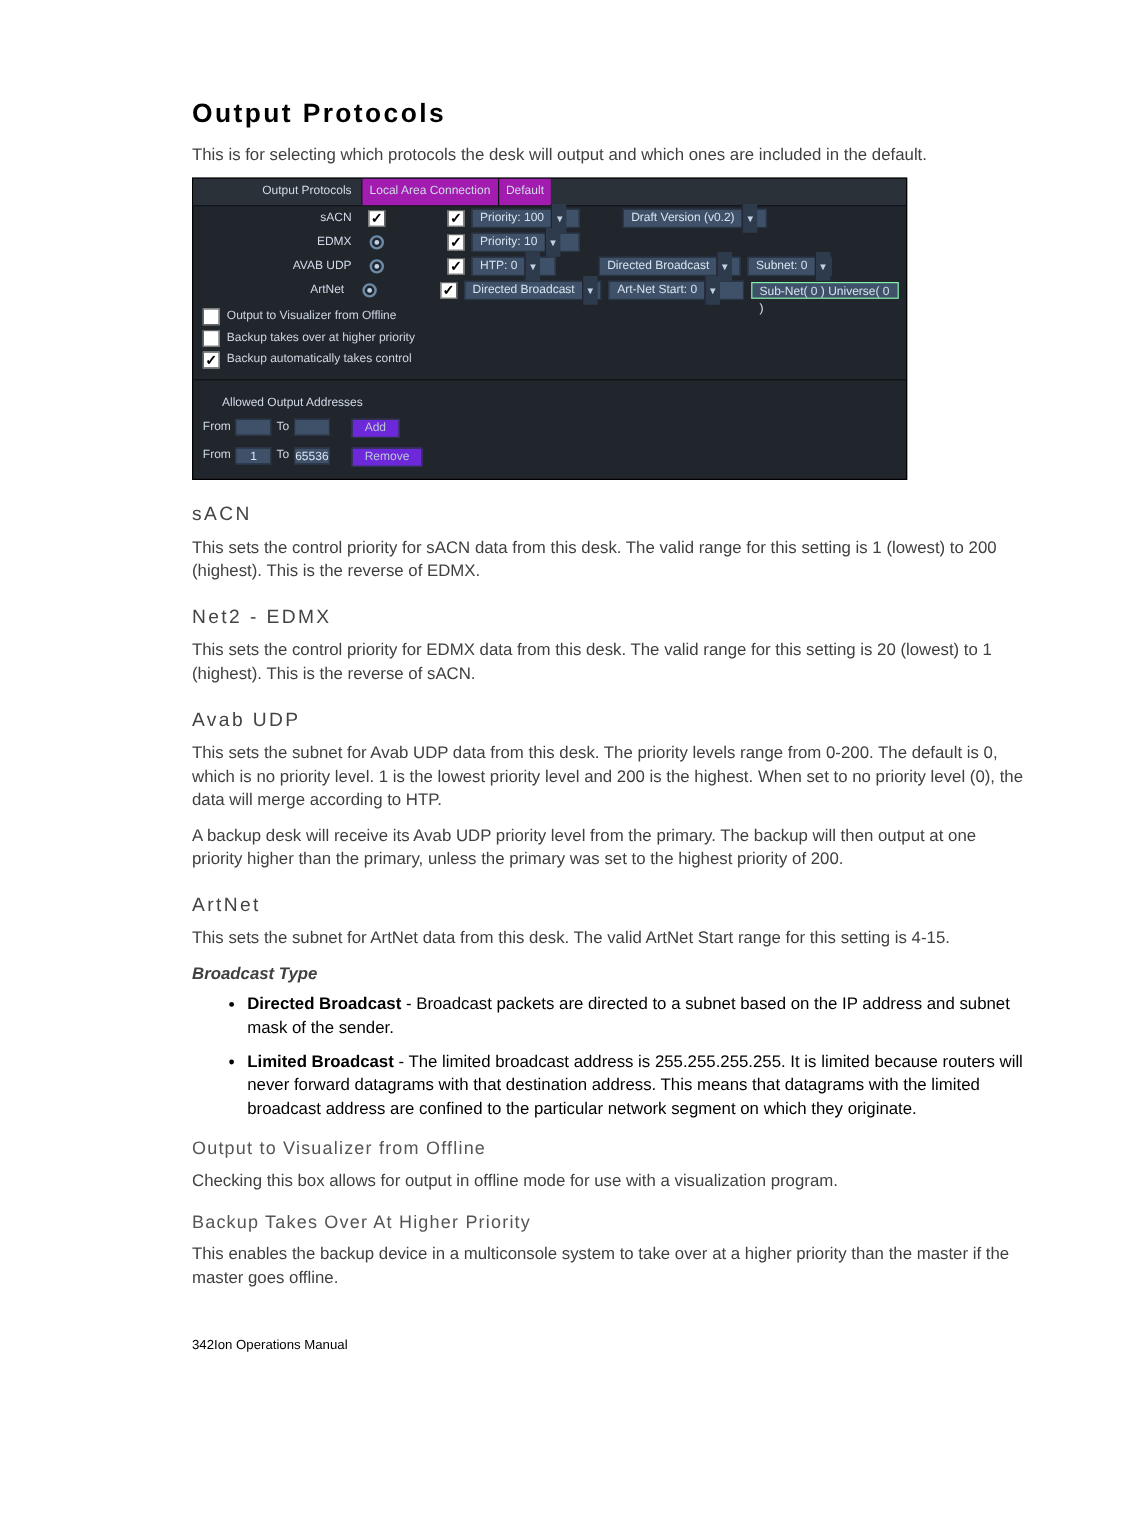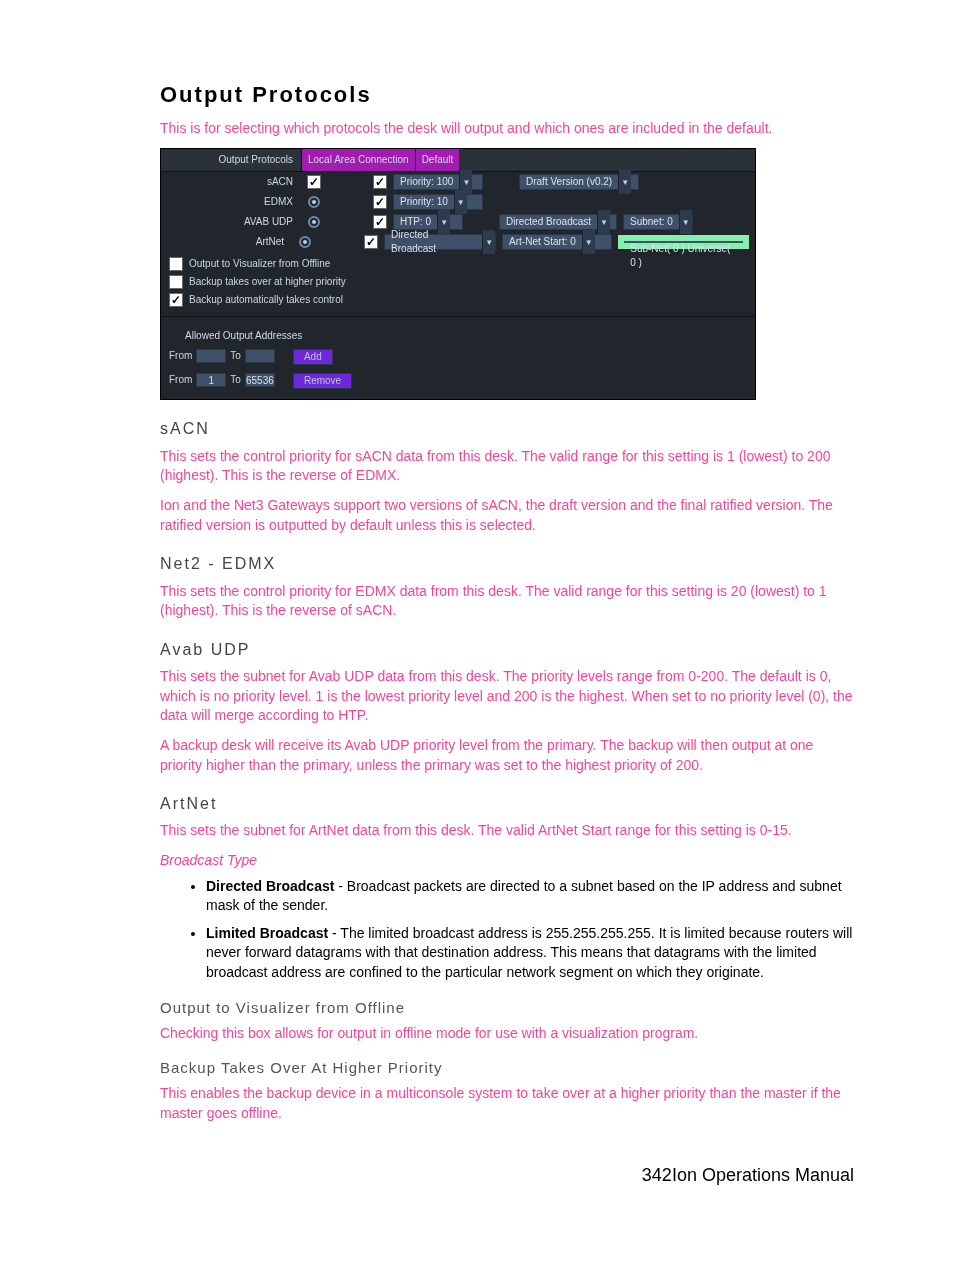--- a/index.html
+++ b/index.html
@@ -1,26 +1,26 @@
 <!DOCTYPE html>
 <html><head>
 <meta charset="utf-8">
 <style>
 *{box-sizing:border-box;margin:0;padding:0}
 body{font-family:Arial,Helvetica,sans-serif;font-size:14px;color:#000;background:#fff;line-height:1.4}
 .page{width:954px;margin:0 auto;padding:80px 100px 50px 160px;position:relative}
 h1{font-size:22px;letter-spacing:2px;color:#000;margin-bottom:8px;font-weight:bold}
 h2{font-size:16px;letter-spacing:2px;color:#444;margin-top:18px;margin-bottom:6px;font-weight:normal}
 h3{font-size:15px;letter-spacing:1px;color:#555;margin-top:14px;margin-bottom:6px;font-weight:normal}
-.em{font-weight:normal;font-style:italic;margin-top:10px;margin-bottom:6px}
-p{margin-bottom:10px;font-size:14px;color:#ec4899}
+.em{font-weight:bold;font-style:italic;margin-top:10px;margin-bottom:6px}
+p{margin-bottom:10px;font-size:14px;color:#404040}
 ul{margin-left:46px;margin-bottom:10px}
 li{margin-bottom:8px;font-size:14px}
 strong{font-weight:bold}
-.footer{display:flex;justify-content:flex-end;font-size:18px;margin-top:40px;color:#000}
+.footer{display:flex;justify-content:flex-start;font-size:11px;margin-top:40px;color:#000}
 .panel{width:596px;background:#21262d;border:1px solid #000;margin:8px 0 16px 0;font-family:Tahoma,Arial,sans-serif;font-size:10px;color:#cdd6e0}
 .panel-header{display:flex;align-items:center;background:#2a3138;border-bottom:1px solid #0e1114}
 .panel-header .hdr-label{width:140px;text-align:right;padding:4px 8px;color:#d0dae6}
 .panel-header .hdr-val{padding:4px 6px;color:#d0dae6;background:#a21caf;border-left:1px solid #0e1114}
 .row{display:flex;align-items:center;padding:2px 0}
 .row-label{width:140px;text-align:right;padding-right:8px;color:#d0dae6}
 .check{display:inline-block;width:14px;height:14px;background:#fff;border:1px solid #666;margin:0 6px;position:relative;flex-shrink:0}
 .check.checked::after{content:"✓";position:absolute;left:1px;top:-2px;font-size:12px;color:#000;font-weight:bold}
 .radio{display:inline-block;width:12px;height:12px;border-radius:50%;border:2px solid #6d8ba8;margin:0 7px;position:relative;flex-shrink:0}
 .radio.checked::after{content:"";position:absolute;left:2px;top:2px;width:4px;height:4px;border-radius:50%;background:#c0d2e4}
@@ -30,21 +30,21 @@
 .combo .drop{width:12px;height:14px;background:#2e3b4d;border-left:1px solid #223;display:flex;align-items:center;justify-content:center;color:#c0d2e4;font-size:8px}
 .sub{padding:3px 4px 3px 2px;border-bottom:0}
 .subrow{display:flex;align-items:center;padding:2px 0}
 .sub-text{color:#cdd6e0;font-size:10px}
 .divider{height:1px;background:#0e1114;margin:4px 0 6px 0}
 .addr{padding:4px;color:#cdd6e0}
 .addr-title{padding:2px 0 4px 20px;color:#d0dae6}
 .addr-row{display:flex;gap:4px;padding:2px 0 6px 4px}
 .sm-input{width:30px;height:14px;background:#3f5168;border:1px solid #2a3545;color:#d7e3ef;font-size:10px;text-align:center}
 .btn{height:16px;padding:0 10px;background:#6d28d9;border:1px solid #2a3545;color:#bcc8d6;font-size:10px;display:inline-flex;align-items:center}
-.plainbox{display:inline-block;padding:1px 6px;color:#d7e3ef;background:#3f5168;border:6px solid #86efac;font-size:10px;height:14px;line-height:14px;margin-right:6px}
+.plainbox{display:inline-block;padding:1px 6px;color:#d7e3ef;background:#3f5168;border:1px solid #86efac;font-size:10px;height:14px;line-height:14px;margin-right:6px}
 </style>
 </head>
 <body>
 
 <div class="page">
 
   <h1>Output Protocols</h1>
   <p>This is for selecting which protocols the desk will output and which ones are included in the default.</p>
 
   <div class="panel">
@@ -150,31 +150,30 @@
         <span>To</span>
         <span class="sm-input" style="width:30px">65536</span>
         <span style="width:10px"></span>
         <span class="btn">Remove</span>
       </div>
     </div>
   </div>
 
   <h2>sACN</h2>
   <p>This sets the control priority for sACN data from this desk. The valid range for this setting is 1 (lowest) to 200 (highest). This is the reverse of EDMX.</p>
-  <p>Ion and the Net3 Gateways support two versions of sACN, the draft version and the final ratified version. The ratified version is outputted by default unless this is selected.</p>
 
   <h2>Net2 - EDMX</h2>
   <p>This sets the control priority for EDMX data from this desk. The valid range for this setting is 20 (lowest) to 1 (highest). This is the reverse of sACN.</p>
 
   <h2>Avab UDP</h2>
   <p>This sets the subnet for Avab UDP data from this desk. The priority levels range from 0-200. The default is 0, which is no priority level. 1 is the lowest priority level and 200 is the highest. When set to no priority level (0), the data will merge according to HTP.</p>
   <p>A backup desk will receive its Avab UDP priority level from the primary. The backup will then output at one priority higher than the primary, unless the primary was set to the highest priority of 200.</p>
 
   <h2>ArtNet</h2>
-  <p>This sets the subnet for ArtNet data from this desk. The valid ArtNet Start range for this setting is 0-15.</p>
+  <p>This sets the subnet for ArtNet data from this desk. The valid ArtNet Start range for this setting is 4-15.</p>
 
   <p class="em">Broadcast Type</p>
   <ul>
     <li><strong>Directed Broadcast</strong><span> - Broadcast packets are directed to a subnet based on the IP address and subnet mask of the sender.</span></li>
     <li><strong>Limited Broadcast</strong><span> - The limited broadcast address is 255.255.255.255. It is limited because routers will never forward datagrams with that destination address. This means that datagrams with the limited broadcast address are confined to the particular network segment on which they originate.</span></li>
   </ul>
 
   <h3>Output to Visualizer from Offline</h3>
   <p>Checking this box allows for output in offline mode for use with a visualization program.</p>
 

